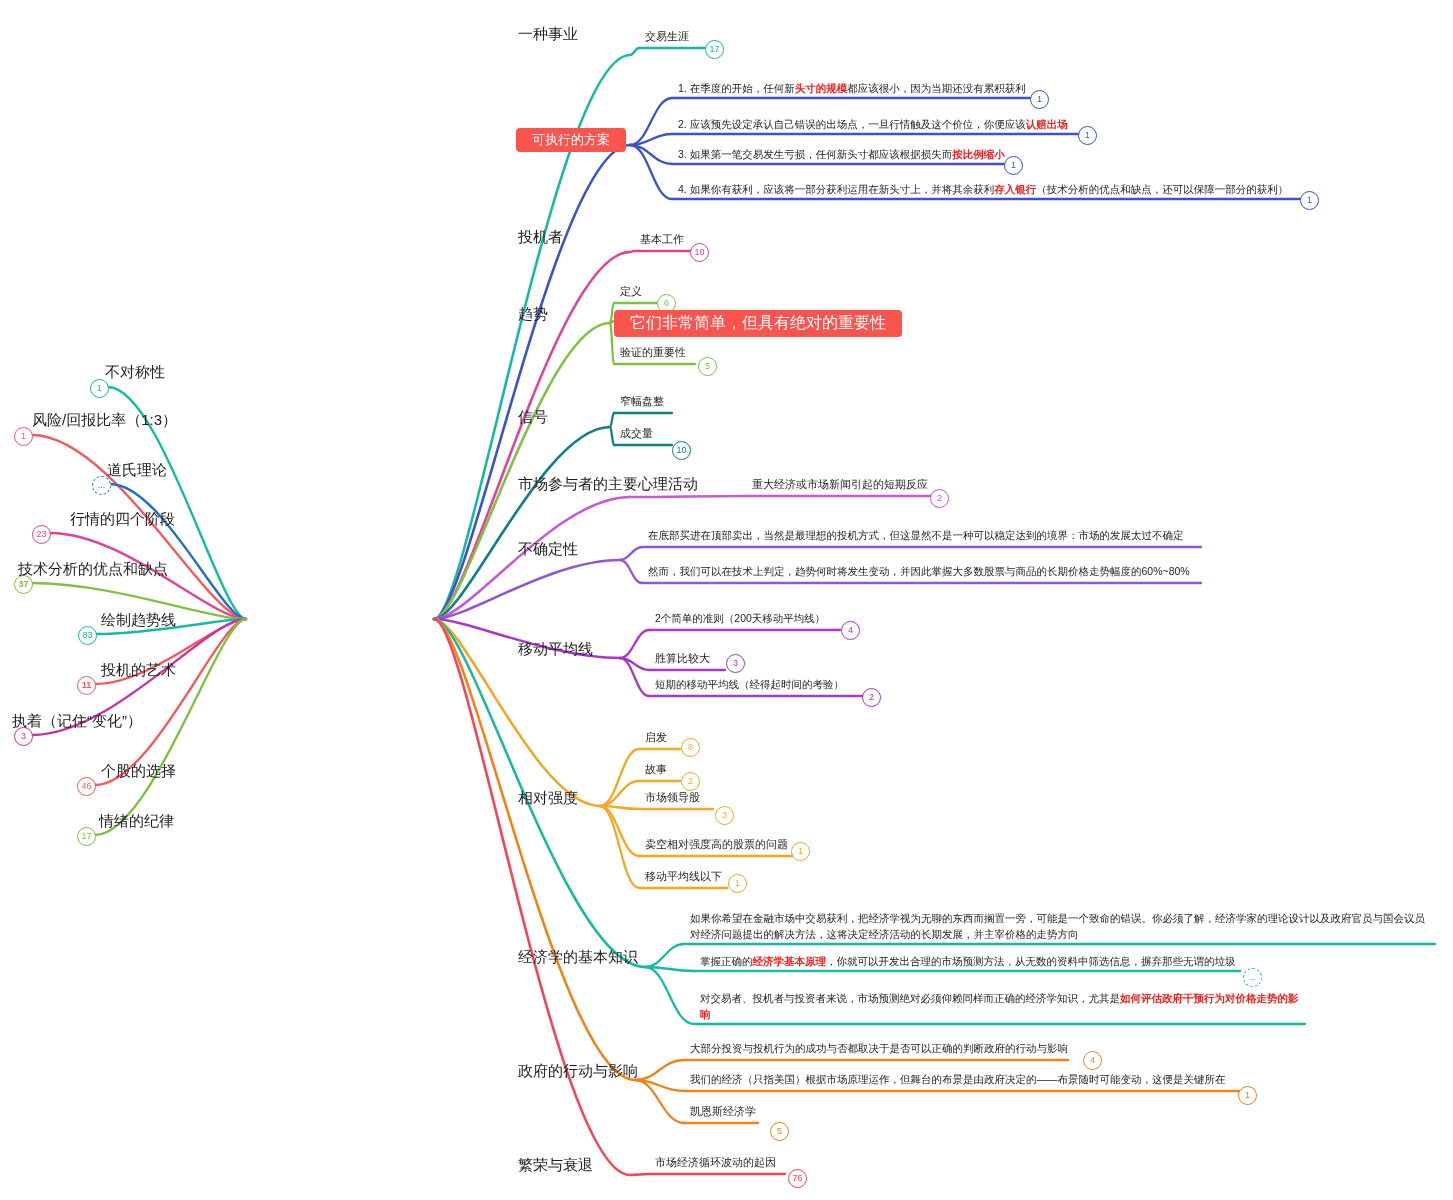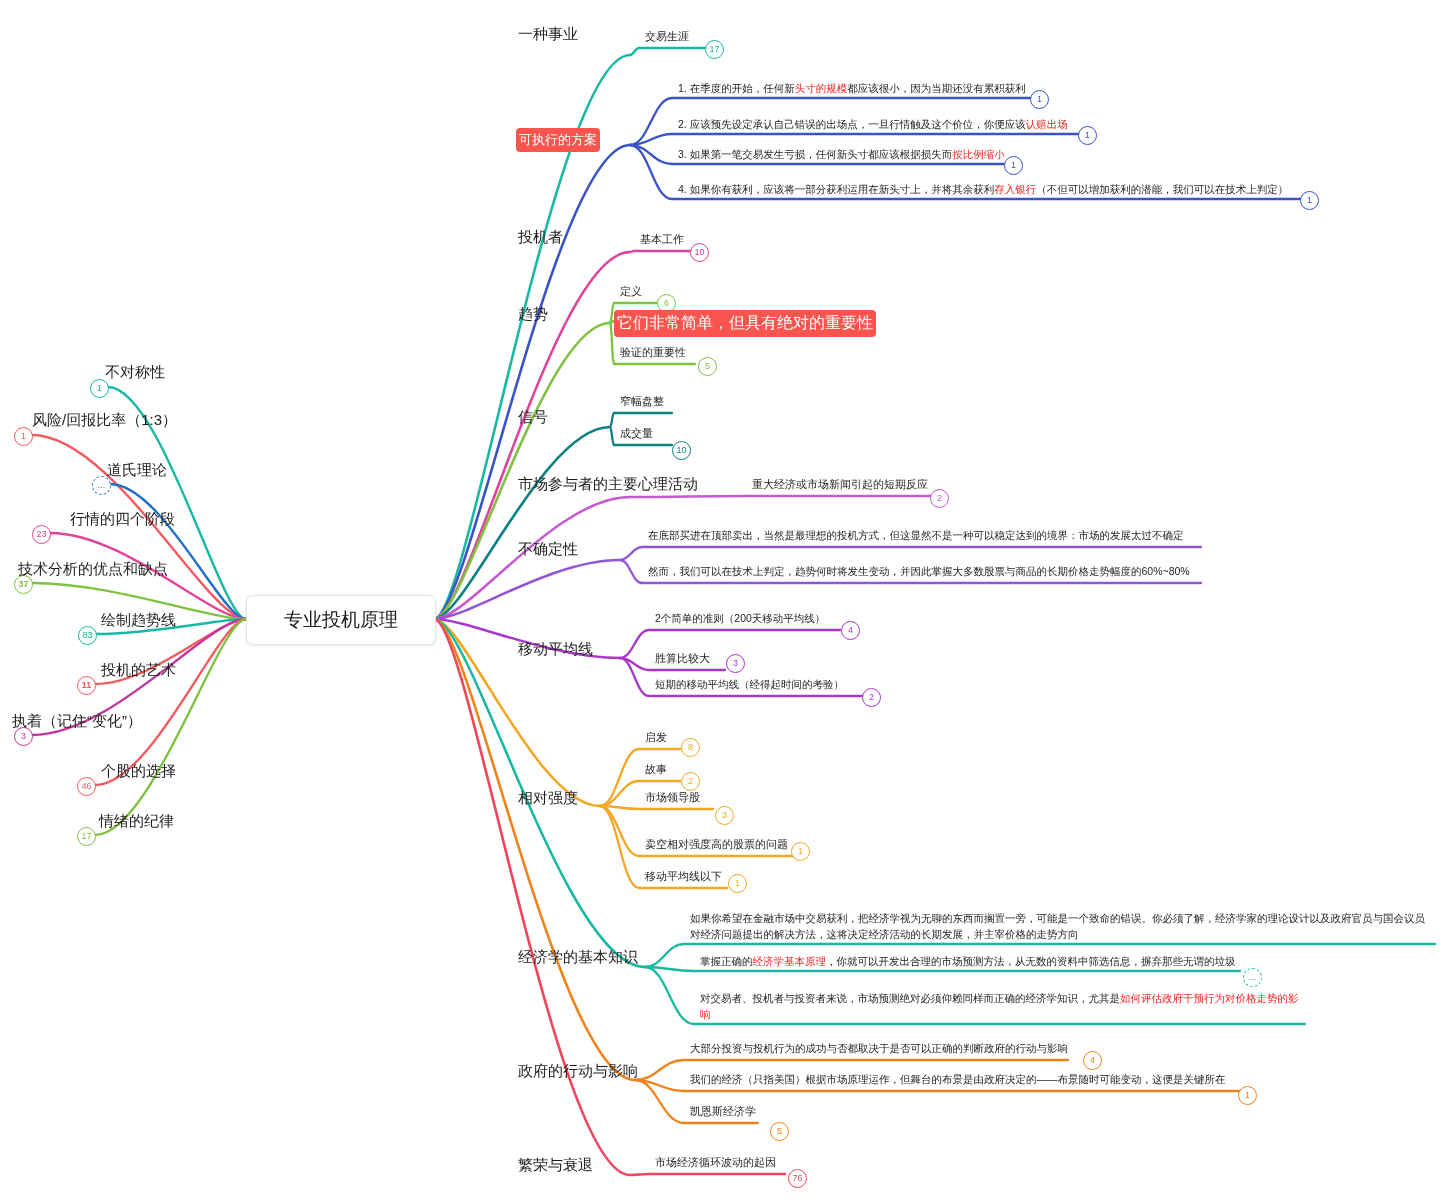--- a/index.html
+++ b/index.html
@@ -26,24 +26,24 @@
     position:absolute;width:17px;height:17px;border-radius:50%;
     border:1px solid currentColor;background:#fff;
     display:flex;align-items:center;justify-content:center;
     font-size:9px;line-height:1;
   }
   .badge.dashed{border-style:dashed;}
   .badge span{transform:translateY(-.5px);}
 
   .hl{
     position:absolute;background:#f9554e;color:#ffffff;border-radius:4px;
-    padding:3px 3px;font-size:13px;white-space:nowrap;
+    padding:3px 16px;font-size:13px;white-space:nowrap;
   }
   .para{position:absolute;font-size:10.5px;color:#1d1d1d;line-height:1.55;}
-  .para .em{color:#ee2222;font-weight:normal;}
+  .para .em{color:#ee2222;font-weight:bold;}
   .wrap2{white-space:normal;}
 </style>
 </head>
 <body>
 
 <div id="canvas">
   <svg id="wires" viewBox="0 0 1453 1200">
       <path d="M 246 619 C 221.16 619 160.44 387 108 387" stroke="#17b9a3" stroke-width="2.4" fill="none" stroke-linecap="round"></path>
       <path d="M 246 619 C 207.48000000000002 619 113.32 435 32 435" stroke="#f4595e" stroke-width="2.4" fill="none" stroke-linecap="round"></path>
       <path d="M 246 619 C 221.52 619 161.68 484 110 484" stroke="#1f6fc4" stroke-width="2.4" fill="none" stroke-linecap="round"></path>
@@ -118,23 +118,20 @@
       <path d="M 684 1060 L 1068 1060" stroke="#ef8317" stroke-width="2.3" fill="none" stroke-linecap="round"></path>
       <path d="M 635 1080 C 657.05 1080 661.95 1091 684 1091" stroke="#ef8317" stroke-width="2.3" fill="none" stroke-linecap="round"></path>
       <path d="M 684 1091 L 1240 1091" stroke="#ef8317" stroke-width="2.3" fill="none" stroke-linecap="round"></path>
       <path d="M 635 1080 C 657.05 1080 661.95 1123 684 1123" stroke="#ef8317" stroke-width="2.3" fill="none" stroke-linecap="round"></path>
       <path d="M 684 1123 L 758 1123" stroke="#ef8317" stroke-width="2.3" fill="none" stroke-linecap="round"></path>
       <path d="M 434 619 C 469.28 619 555.52 1175 630 1175" stroke="#f0465a" stroke-width="2.6" fill="none" stroke-linecap="round"></path>
       <path d="M 630 1175 C 638.55 1175 640.45 1174 649 1174" stroke="#f0465a" stroke-width="2.3" fill="none" stroke-linecap="round"></path>
       <path d="M 649 1174 L 785 1174" stroke="#f0465a" stroke-width="2.3" fill="none" stroke-linecap="round"></path>
     </svg>
 
-  <div class="root-box" style="left:246px;top:595px;width:188px;height:48px;">
-    <span class="lbl root">专业投机原理</span>
-  </div>
 
   <div id="left-layer">
       <div class="badge" style="color: rgb(23, 185, 163); left: 90px; top: 379px;">
         <span>1</span>
       </div>
       <div class="node lbl" style="left: 105px; top: 363px;">不对称性</div>
       <div class="badge" style="color: rgb(244, 89, 94); left: 14px; top: 427px;">
         <span>1</span>
       </div>
       <div class="node lbl" style="left: 32px; top: 411px;">风险/回报比率（1:3）</div>
@@ -183,21 +180,21 @@
         <span>1</span>
       </div>
       <div class="para " style="left: 678px; top: 116px;"><span>2. 应该预先设定承认自己错误的出场点，一旦行情触及这个价位，你便应该</span><span class="em">认赔出场</span></div>
       <div class="badge" style="color: rgb(58, 84, 200); left: 1078px; top: 126px;">
         <span>1</span>
       </div>
       <div class="para " style="left: 678px; top: 146px;"><span>3. 如果第一笔交易发生亏损，任何新头寸都应该根据损失而</span><span class="em">按比例缩小</span></div>
       <div class="badge" style="color: rgb(58, 84, 200); left: 1004px; top: 156px;">
         <span>1</span>
       </div>
-      <div class="para " style="left: 678px; top: 181px;"><span>4. 如果你有获利，应该将一部分获利运用在新头寸上，并将其余获利</span><span class="em">存入银行</span><span>（不但可以增加获利的潜能，我们可以在技术上判定）</span></div>
+      <div class="para " style="left: 678px; top: 181px;"><span>4. 如果你有获利，应该将一部分获利运用在新头寸上，并将其余获利</span><span class="em">存入银行</span><span>（技术分析的优点和缺点，还可以保障一部分的获利）</span></div>
       <div class="badge" style="color: rgb(58, 84, 200); left: 1300px; top: 191px;">
         <span>1</span>
       </div>
       <div class="node lbl" style="left: 518px; top: 228px;">投机者</div>
       <div class="node lbl sm" style="left: 640px; top: 233px;">基本工作</div>
       <div class="badge" style="color: rgb(224, 67, 154); left: 690px; top: 243px;">
         <span>10</span>
       </div>
       <div class="node lbl" style="left: 518px; top: 305px;">趋势</div>
       <div class="node lbl sm" style="left: 620px; top: 285px;">定义</div>

